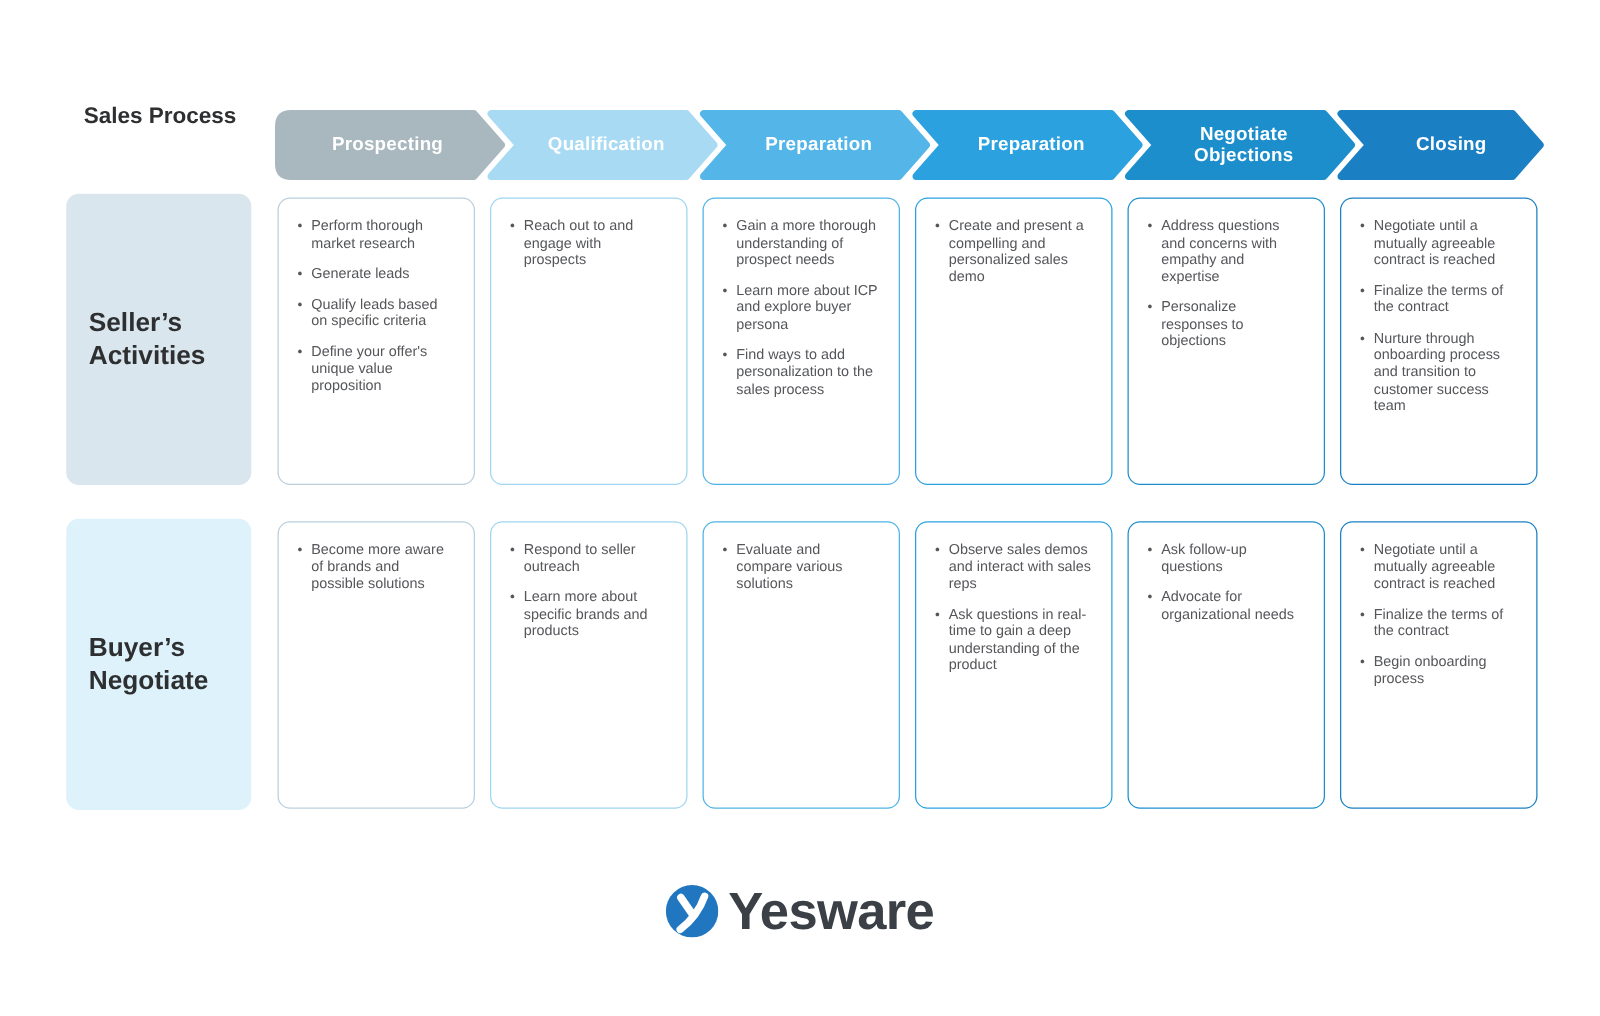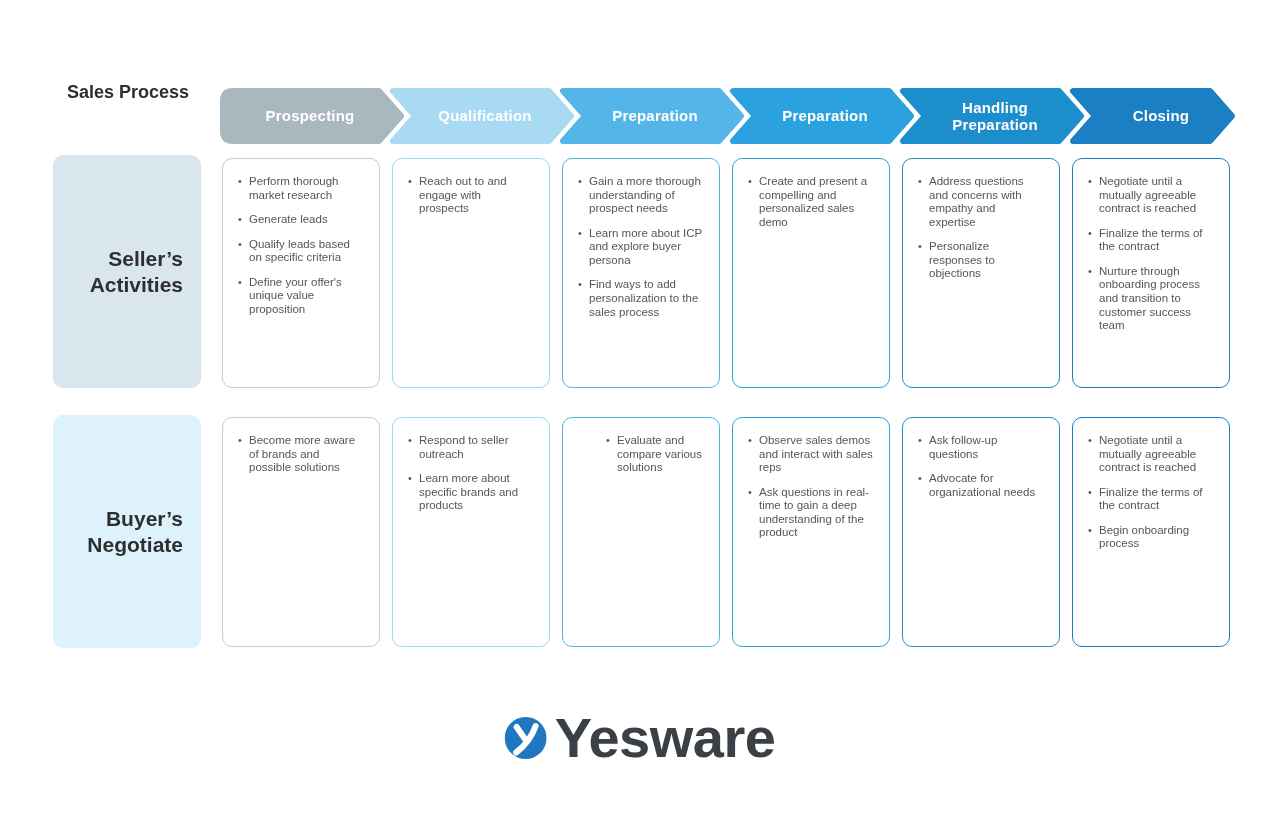--- a/index.html
+++ b/index.html
@@ -10,21 +10,21 @@
 
   
   .sales-title {
     position:absolute; left:50px; top:82px; width:156px;
     font-size:18px; font-weight:bold; color:#2e2f31;
     text-align:center; line-height:1.22;
   }
   .row-label {
     position:absolute; left:53px; width:148px; height:233px;
     border-radius:10px; display:flex; align-items:center; justify-content:center;
-    text-align:right; font-size:21px; font-weight:bold; color:#2e2f31; line-height:1.22;
+    text-align:left; font-size:21px; font-weight:bold; color:#2e2f31; line-height:1.22;
     padding:0 18px; box-sizing:border-box;
   }
   .row-label.seller { top:155px; }
   .row-label.buyer  { top:415px; }
 
   
   .band { position:absolute; left:220px; top:88px; width:1020px; height:56px; }
   .band svg { position:absolute; left:0; top:0; }
   .stage-label {
     position:absolute; top:0; height:56px; width:142px;
@@ -57,21 +57,21 @@
   .card li::before {
     content:"\2022"; position:absolute; left:0; top:0; font-size:11px; color:#55565a;
   }
 
   
   .logo {
     position:absolute; top:705px; left:50%; transform:translateX(-50%);
     display:flex; align-items:center; gap:8px;
   }
   .logo-text {
-    font-size:56px; font-weight:bold; color:#3a4045; letter-spacing:-0.5px;
+    font-size:42px; font-weight:bold; color:#3a4045; letter-spacing:-0.5px;
   }
 </style>
 </head>
 <body>
 
 <div class="canvas">
 
   <div class="sales-title">Sales Process</div>
 
   <div class="band">
@@ -82,21 +82,21 @@
         <path d="M 343 3 H 499 L 521 28 L 499 53 H 343 L 365 28 Z" fill="#54b6e8" stroke="#54b6e8"></path>
         <path d="M 513 3 H 669 L 691 28 L 669 53 H 513 L 535 28 Z" fill="#2ba2df" stroke="#2ba2df"></path>
         <path d="M 683 3 H 839 L 861 28 L 839 53 H 683 L 705 28 Z" fill="#1c8ecb" stroke="#1c8ecb"></path>
         <path d="M 853 3 H 990 L 1012 28 L 990 53 H 853 L 875 28 Z" fill="#1b80c3" stroke="#1b80c3"></path>
       </g>
     </svg>
     <div class="stage-label s0">Prospecting</div>
     <div class="stage-label s1">Qualification</div>
     <div class="stage-label s2">Preparation</div>
     <div class="stage-label s3">Preparation</div>
-    <div class="stage-label s4">Handling Preparation</div>
+    <div class="stage-label s4">Negotiate Objections</div>
     <div class="stage-label s5">Closing</div>
   </div>
 
   <div class="row-label seller" style="background-color: rgb(218, 230, 238);">
     <span>Seller’s Activities</span>
   </div>
   <div class="row-label buyer" style="background-color: rgb(222, 242, 252);">
     <span>Buyer’s Negotiate</span>
   </div>
 
@@ -146,21 +146,21 @@
       <ul>
           <li>Become more aware of brands and possible solutions</li>
         </ul>
     </div>
     <div class="card c1" style="border-color: rgb(159, 214, 240);">
       <ul>
           <li>Respond to seller outreach</li>
           <li>Learn more about specific brands and products</li>
         </ul>
     </div>
-    <div class="card c2" style="border-color: rgb(79, 179, 230); padding-left: 28px;">
+    <div class="card c2" style="border-color: rgb(79, 179, 230);">
       <ul>
           <li>Evaluate and compare various solutions</li>
         </ul>
     </div>
     <div class="card c3" style="border-color: rgb(43, 162, 223);">
       <ul>
           <li>Observe sales demos and interact with sales reps</li>
           <li>Ask questions in real-time to gain a deep understanding of the product</li>
         </ul>
     </div>

